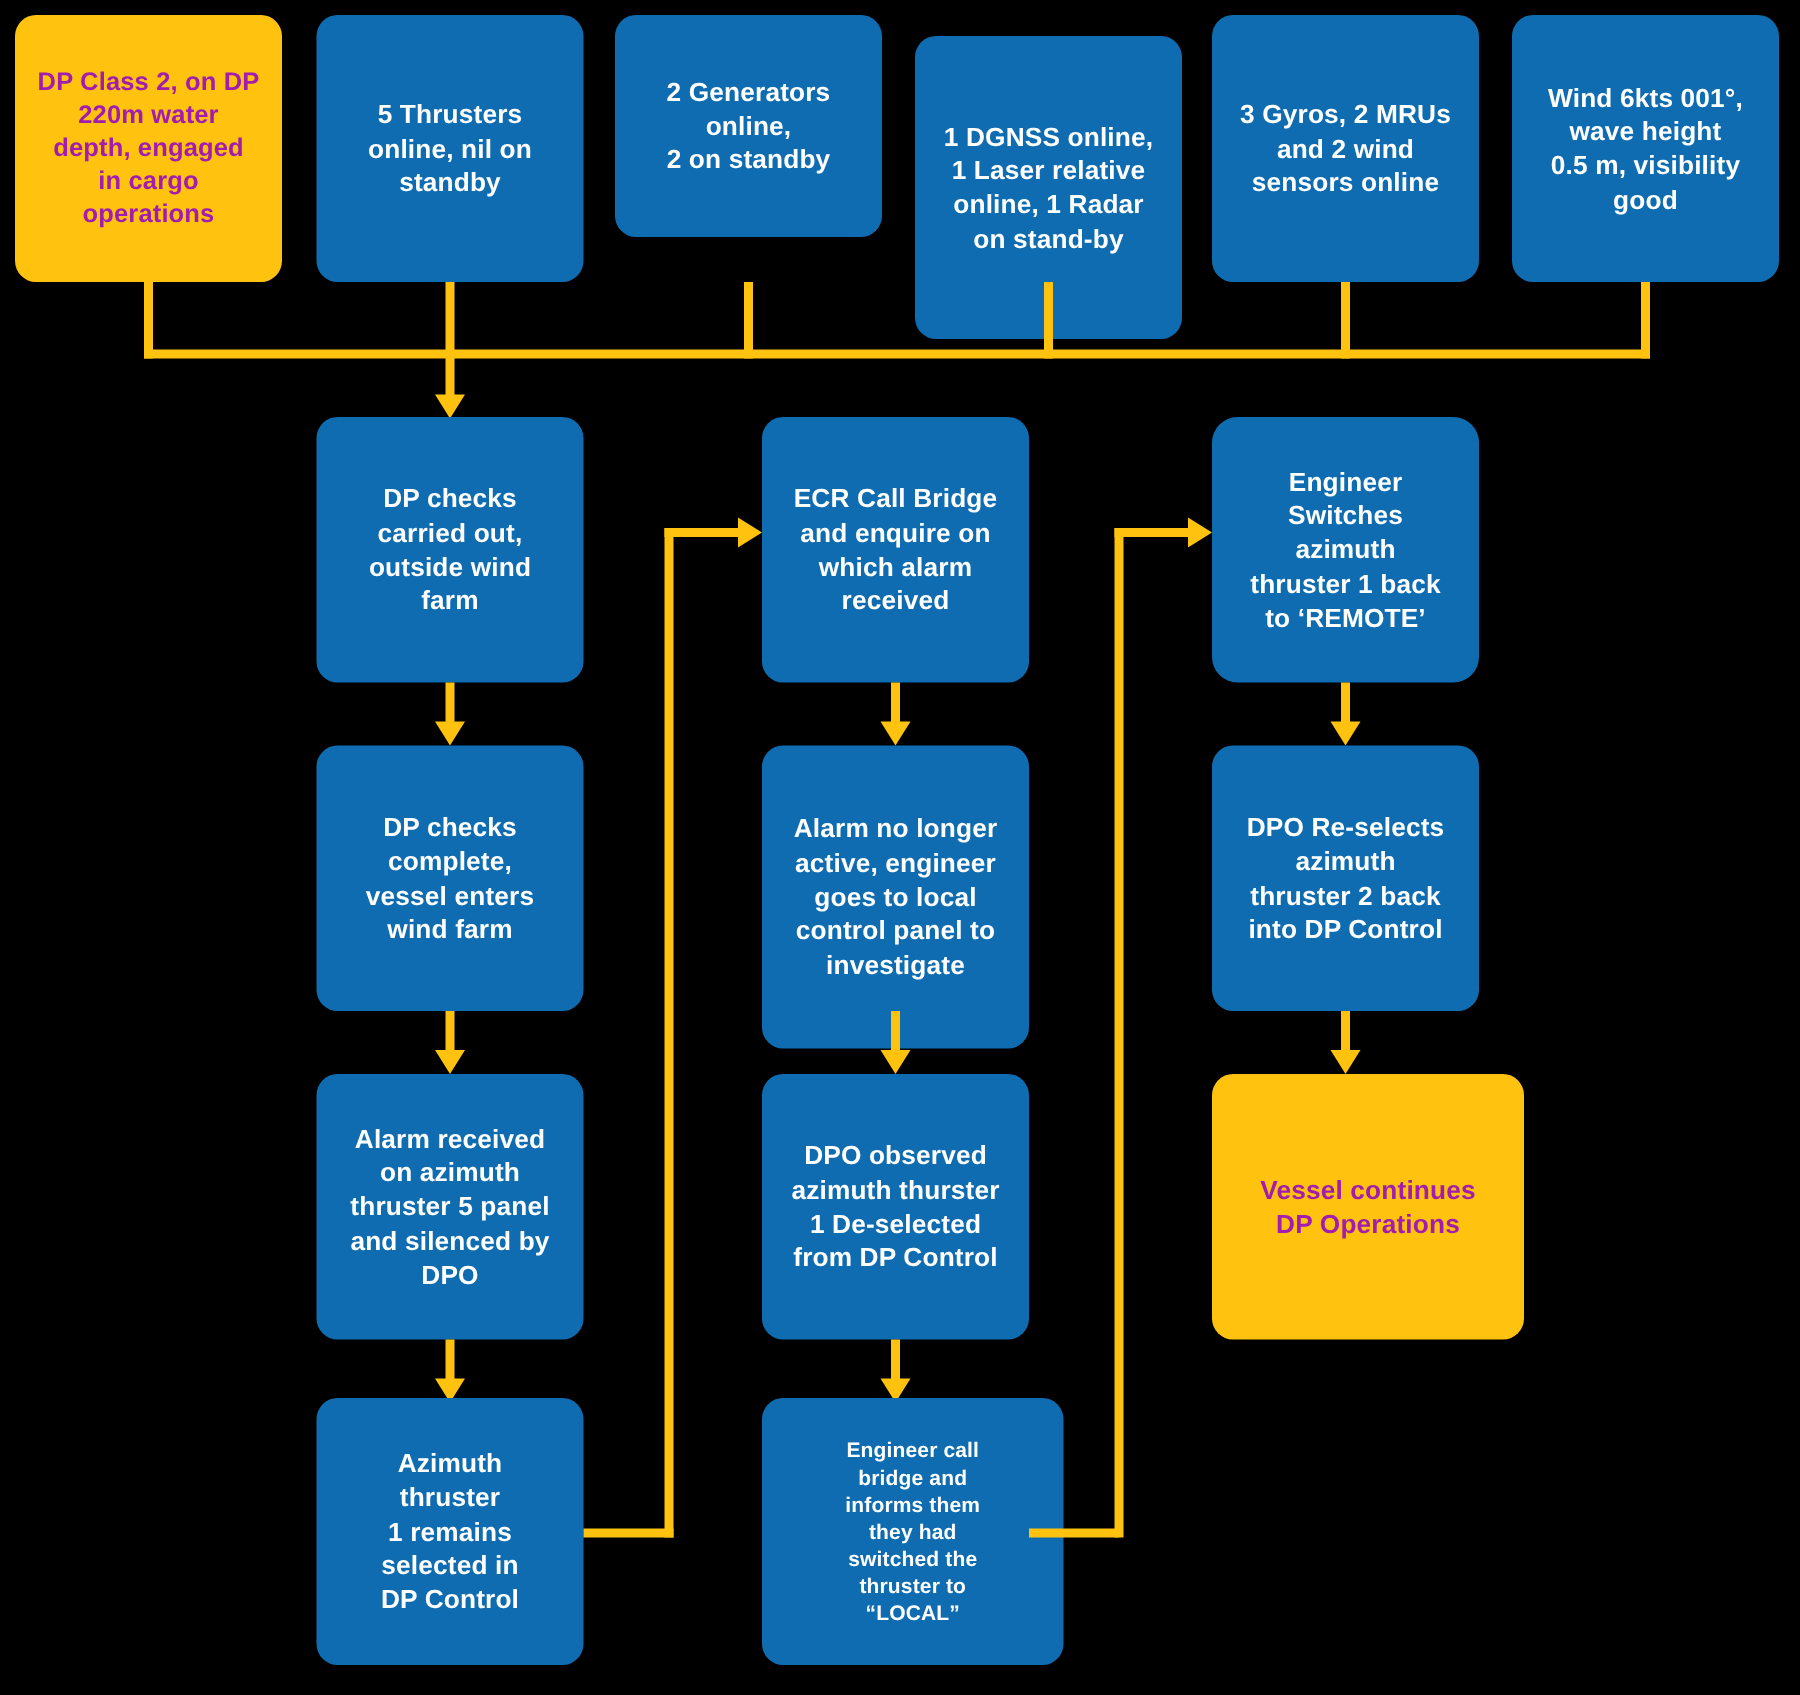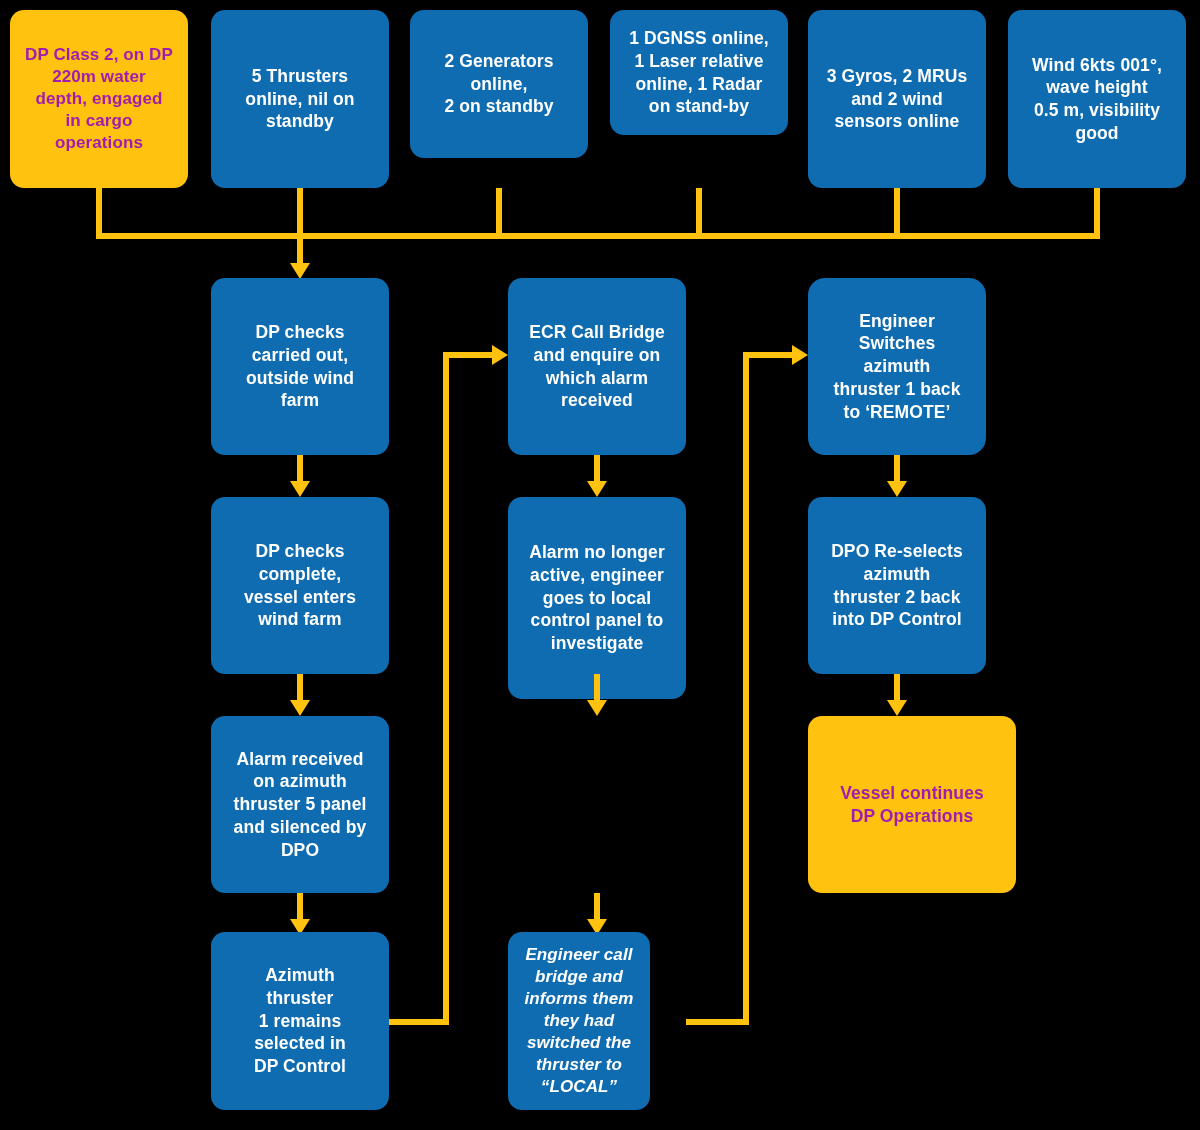--- a/index.html
+++ b/index.html
@@ -60,21 +60,21 @@
 operations</div>
 
   <div class="node blue" style="left:211px;top:10px;width:178px;height:178px;text-align:center;">5 Thrusters
 online, nil on
 standby</div>
 
   <div class="node blue" style="left:410px;top:10px;width:178px;height:148px;">2 Generators
 online,
 2 on standby</div>
 
-  <div class="node blue" style="left:610px;top:10px;width:178px;height:125px;">1 DGNSS online,
+  <div class="node blue" style="left:610px;top:24px;width:178px;height:202px;">1 DGNSS online,
 1 Laser relative
 online, 1 Radar
 on stand-by</div>
 
   <div class="node blue" style="left:808px;top:10px;width:178px;height:178px;">3 Gyros, 2 MRUs
 and 2 wind
 sensors online</div>
 
   <div class="node blue" style="left:1008px;top:10px;width:178px;height:178px;">Wind 6kts 001°,
 wave height
@@ -139,25 +139,29 @@
 
   <div class="node blue" style="left:508px;top:497px;width:178px;height:202px;">Alarm no longer
 active, engineer
 goes to local
 control panel to
 investigate</div>
 
   <div class="conn v" style="left:594px;top:674px;height:30px;"></div>
   <div class="arrow-down" style="left:587px;top:700px;"></div>
 
+  <div class="node blue" style="left:508px;top:716px;width:178px;height:177px;">DPO observed
+azimuth thurster
+1 De-selected
+from DP Control</div>
 
   <div class="conn v" style="left:594px;top:893px;height:31px;"></div>
   <div class="arrow-down" style="left:587px;top:919px;"></div>
 
-  <div class="node blue" style="left:508px;top:932px;width:142px;height:178px;font-size:17px;font-style:italic;">Engineer call
+  <div class="node blue" style="left:508px;top:932px;width:201px;height:178px;font-size:14px;">Engineer call
 bridge and
 informs them
 they had
 switched the
 thruster to
 “LOCAL”</div>
 
   <div class="conn h" style="left:686px;top:1019px;width:60px;"></div>
   <div class="conn v" style="left:743px;top:352px;height:673px;"></div>
   <div class="conn h" style="left:743px;top:352px;width:50px;"></div>

